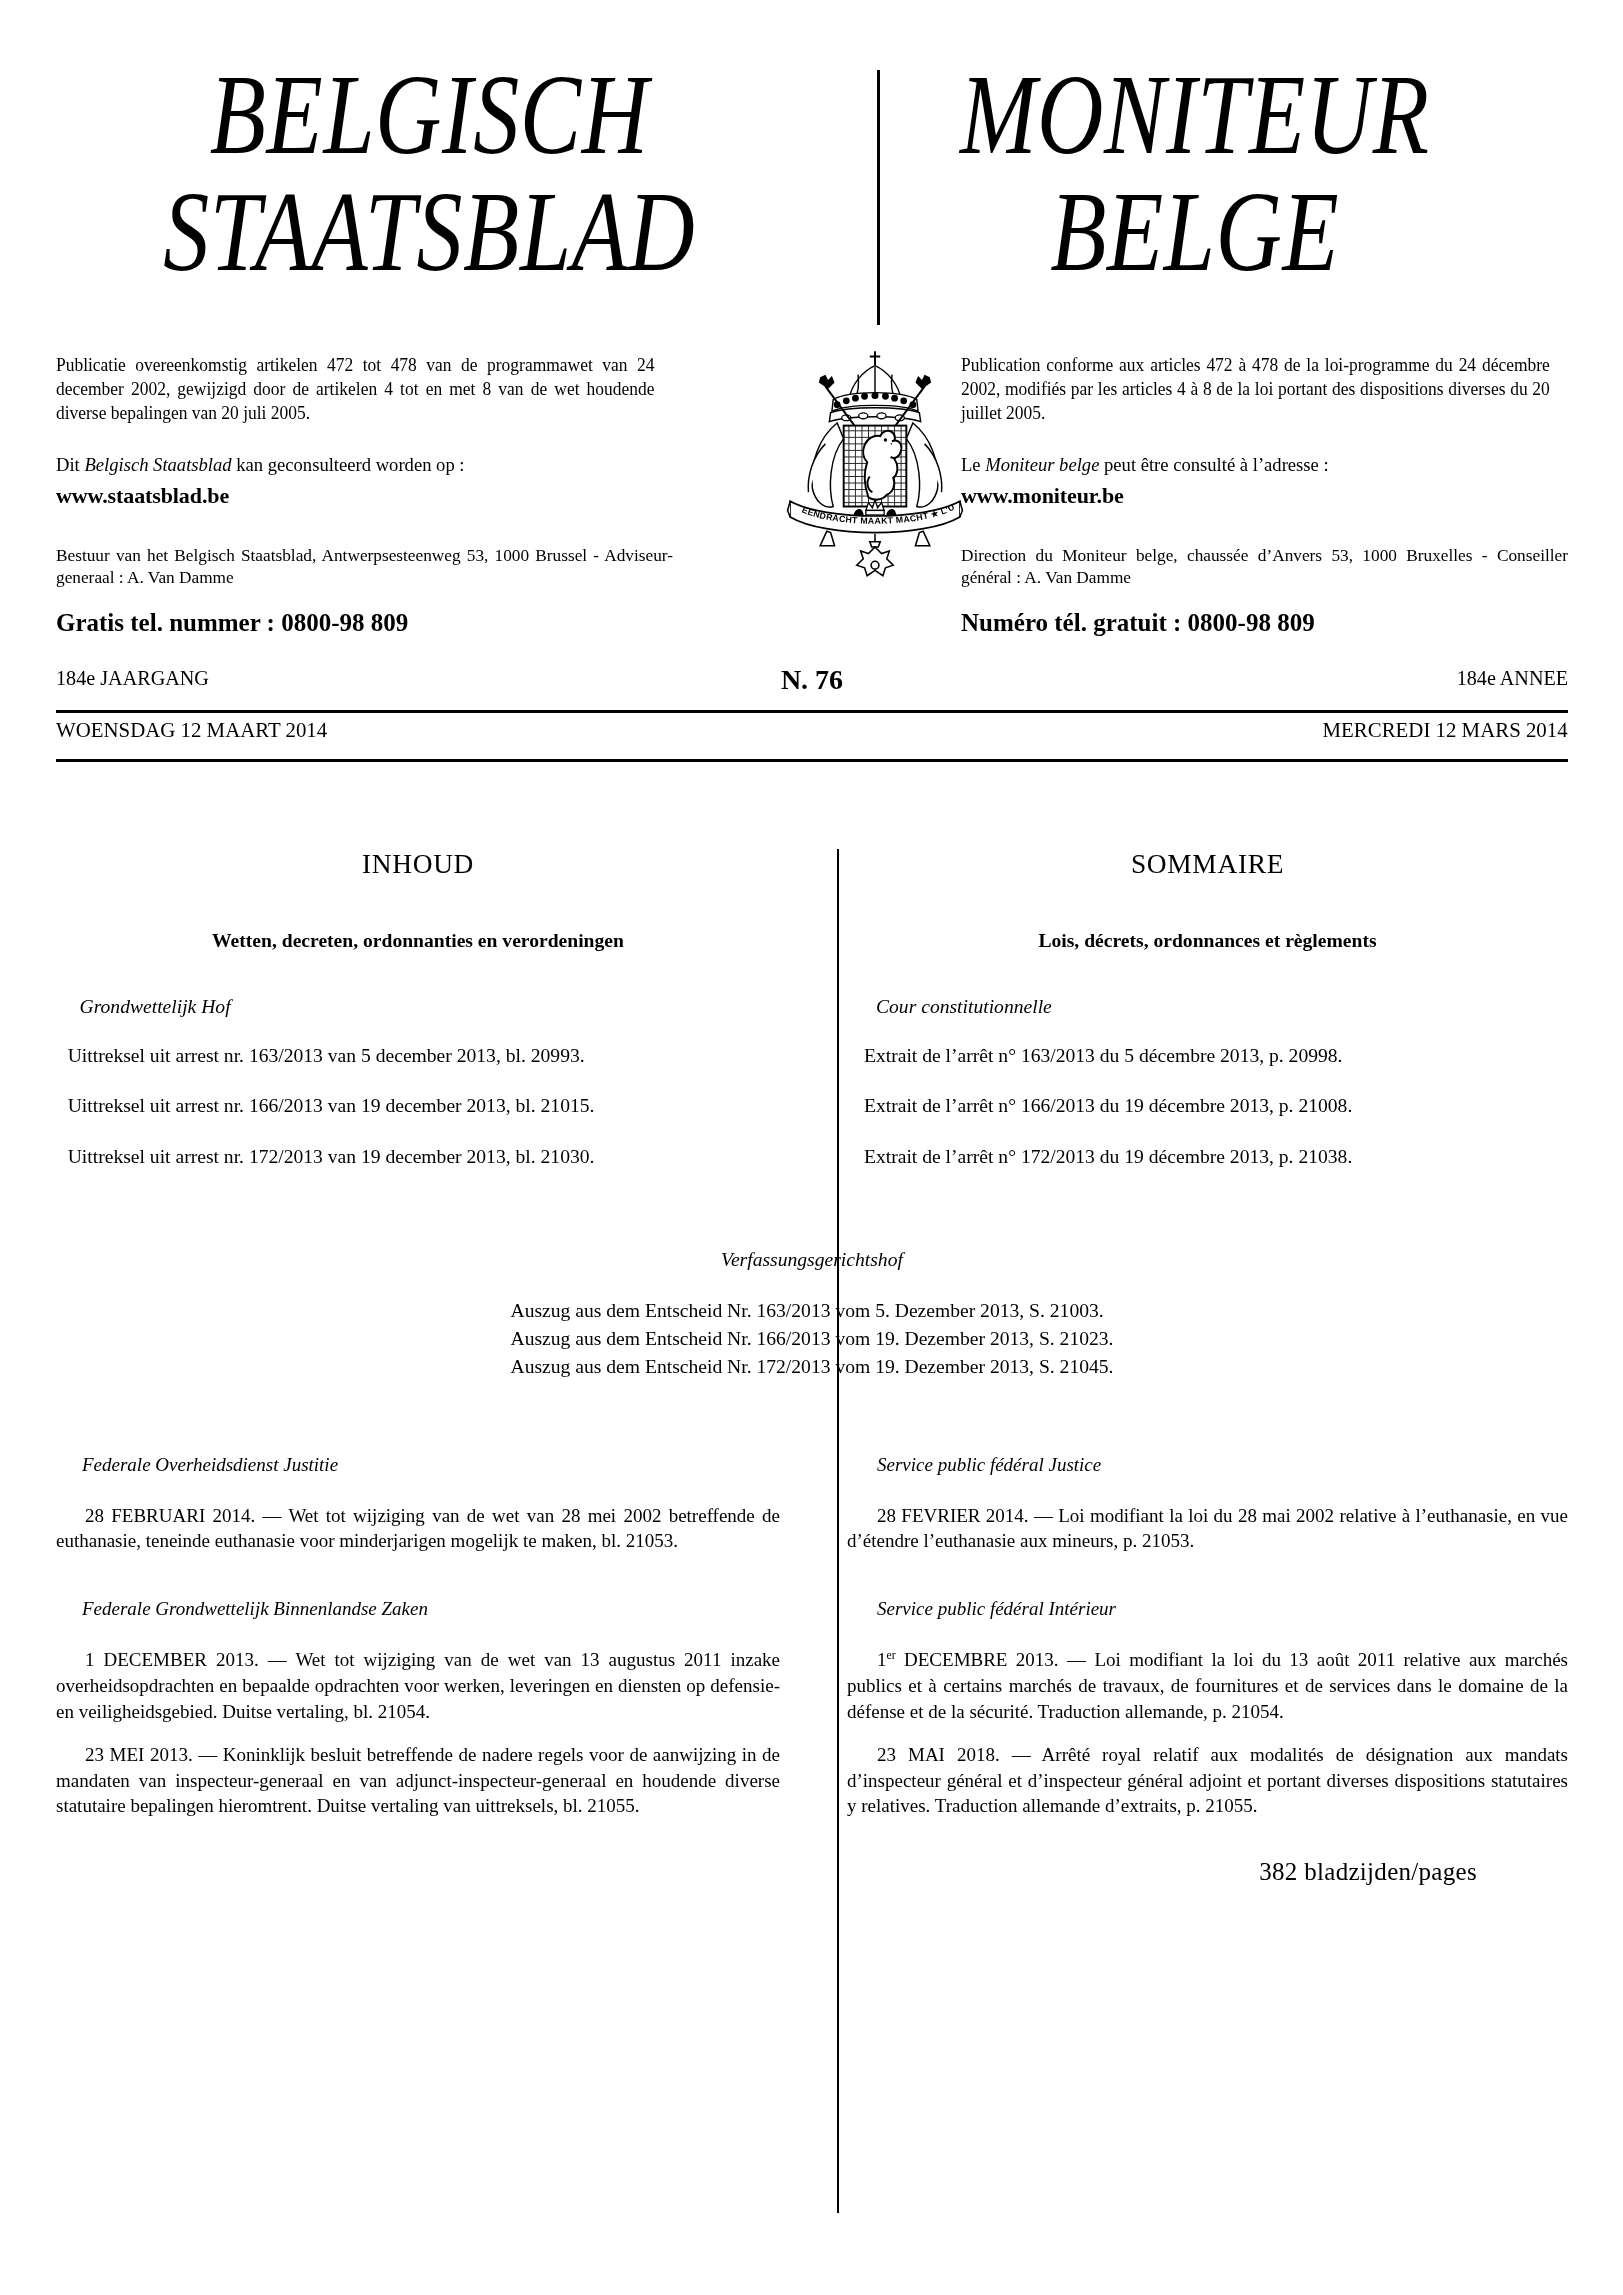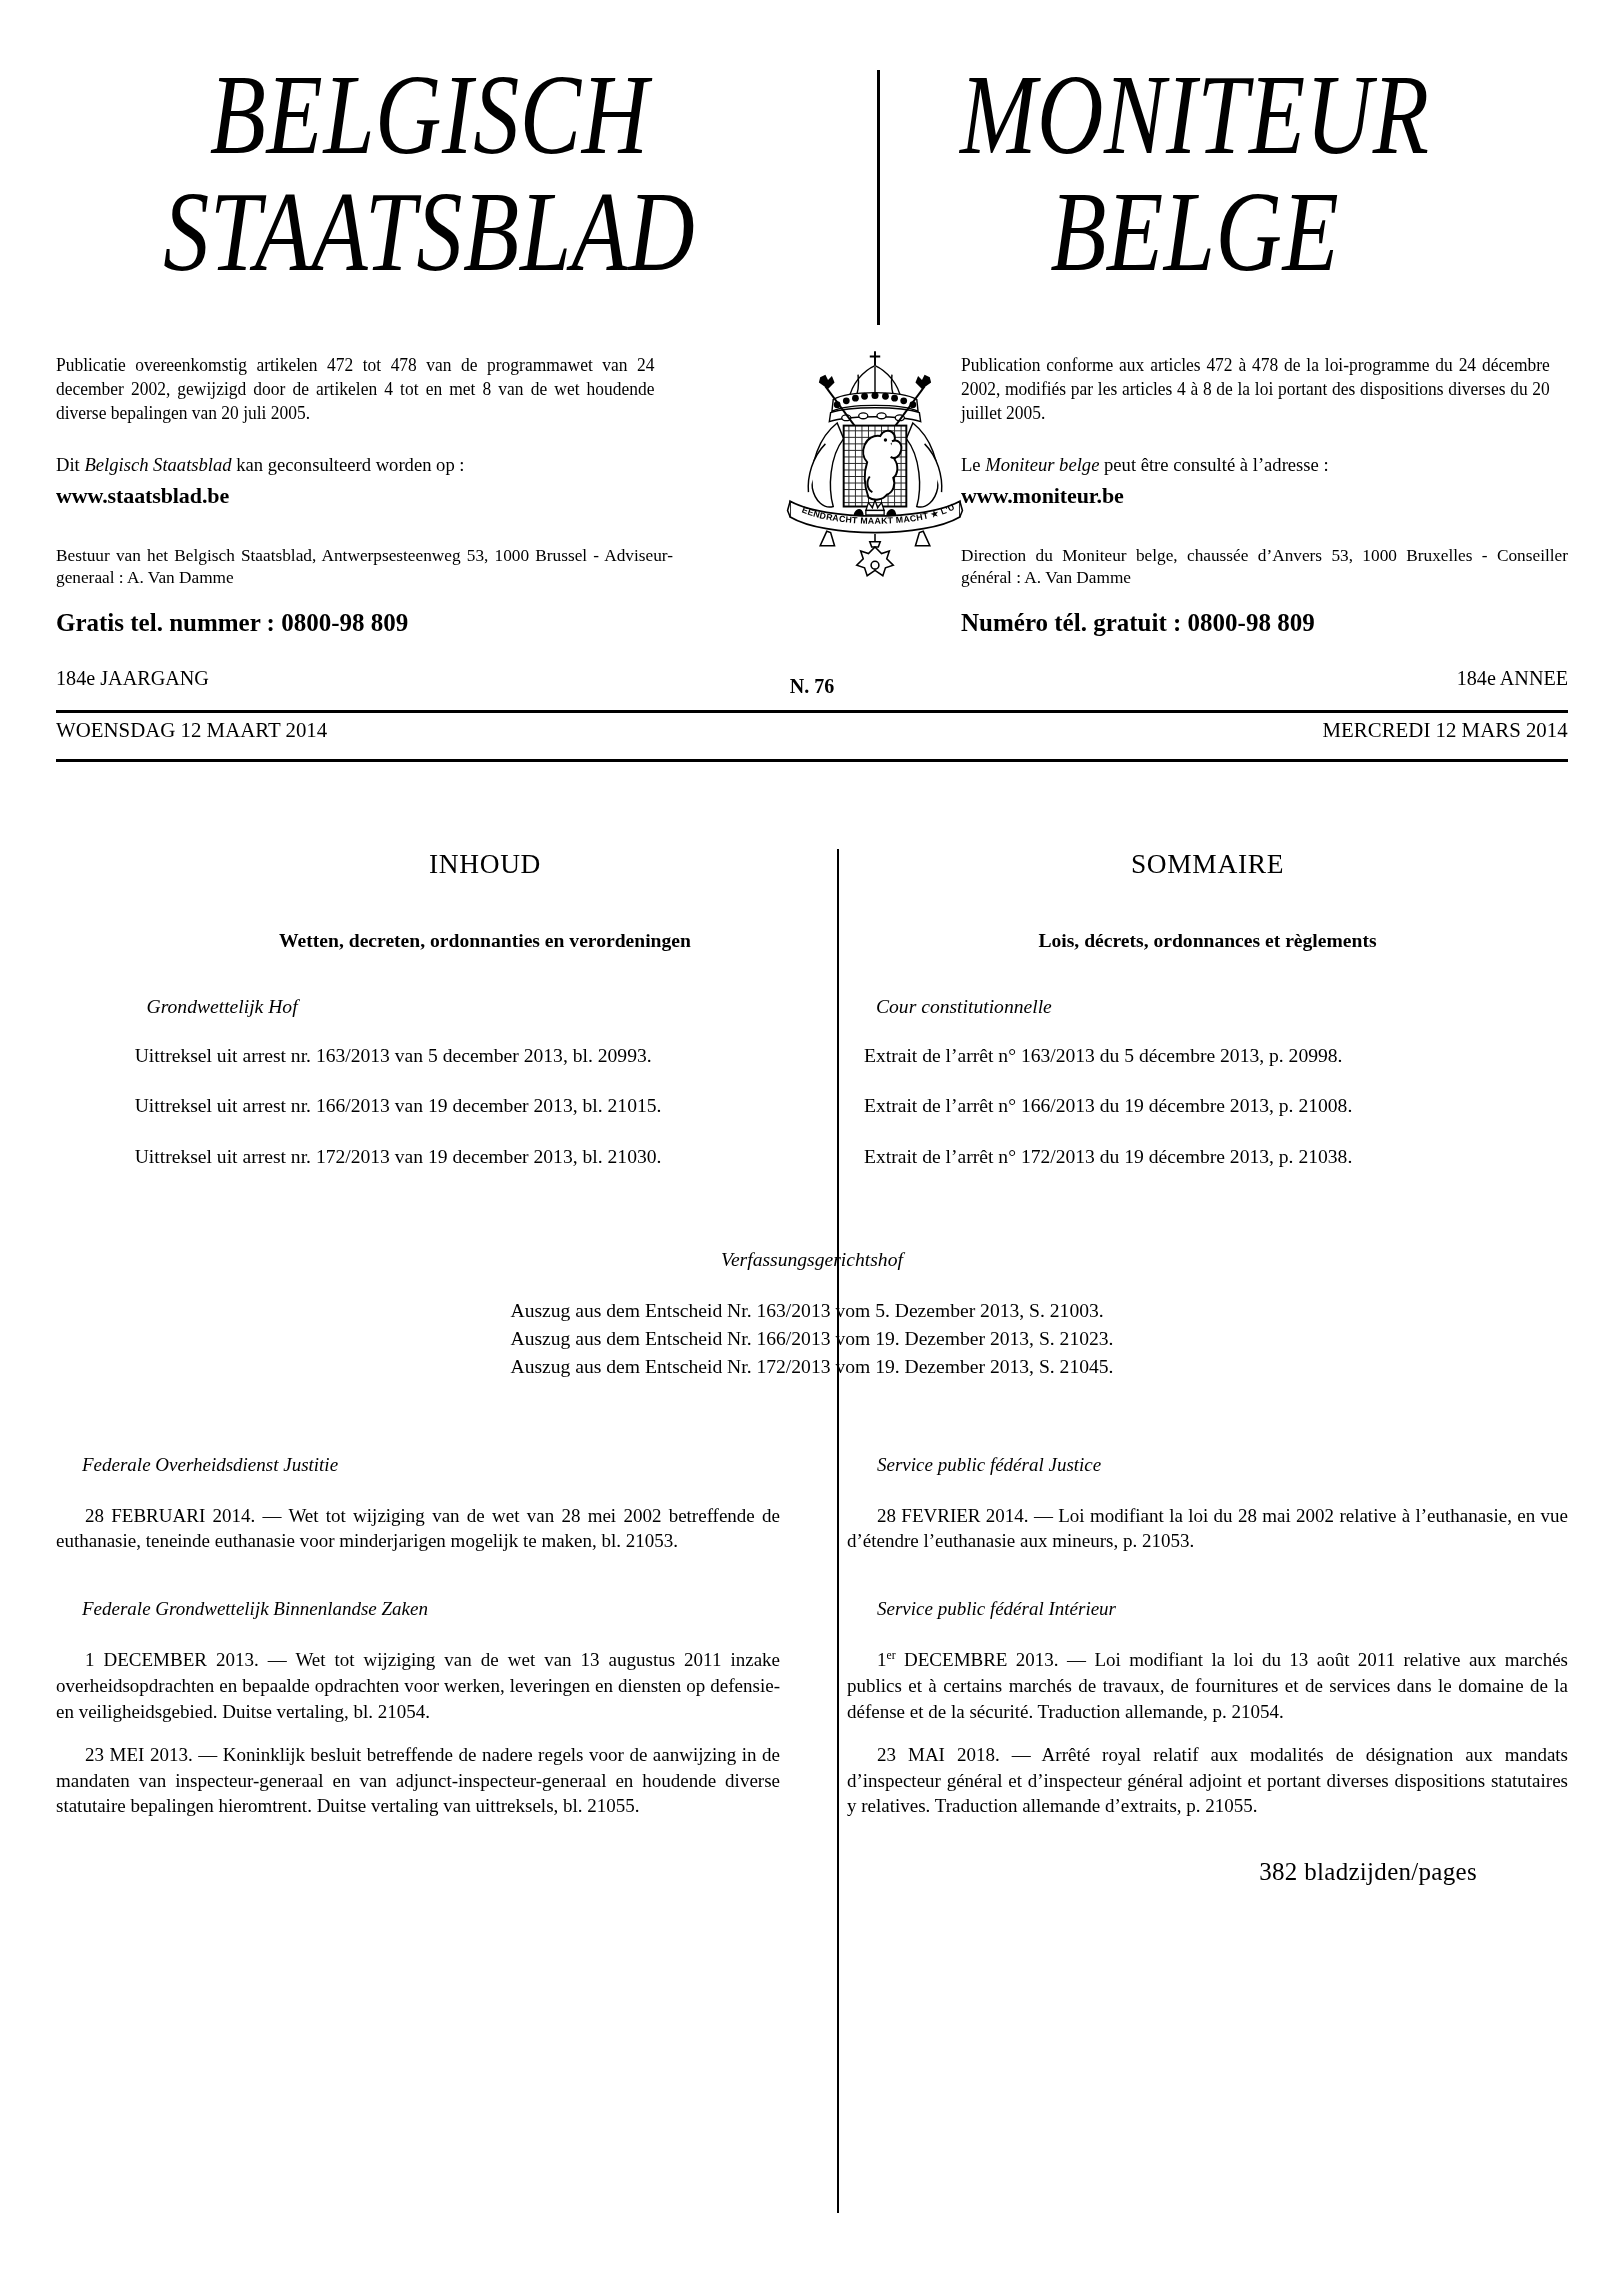--- a/index.html
+++ b/index.html
@@ -123,23 +123,23 @@
     position: relative;
     margin-top: 26px;
     height: 38px;
   }
   .yearbar .left {
     position: absolute; left: 0; top: 3.9px;
     font-size: 21px;
     transform: scaleX(0.96); transform-origin: left;
   }
   .yearbar .center {
-    position: absolute; left: 50%; top: 12px;
+    position: absolute; left: 50%; top: 1px;
     transform: translateX(-50%);
-    font-size: 20px;
+    font-size: 28px;
     font-weight: bold;
   }
   .yearbar .right {
     position: absolute; right: 0; top: 3.9px;
     font-size: 21px;
     transform: scaleX(0.96); transform-origin: right;
   }
   .rule-thick {
     border: none;
     border-top: 3.3px solid #000;
@@ -171,21 +171,22 @@
   .toc-vrule {
     position: absolute;
     left: 781px;
     top: 0;
     width: 2px;
     height: 1364px;
     background: #000;
   }
   .toc-cols {
     display: flex;
-    justify-content: flex-end;
+    justify-content: space-between;
+    gap: 36px;
   }
   .toc-col { width: 724px; position: relative; }
   .toc-col.right { width: 721px; }
 
   .toc-title {
     text-align: center;
     font-size: 27.4px;
     letter-spacing: 0.7px;
     margin-bottom: 50px;
   }

